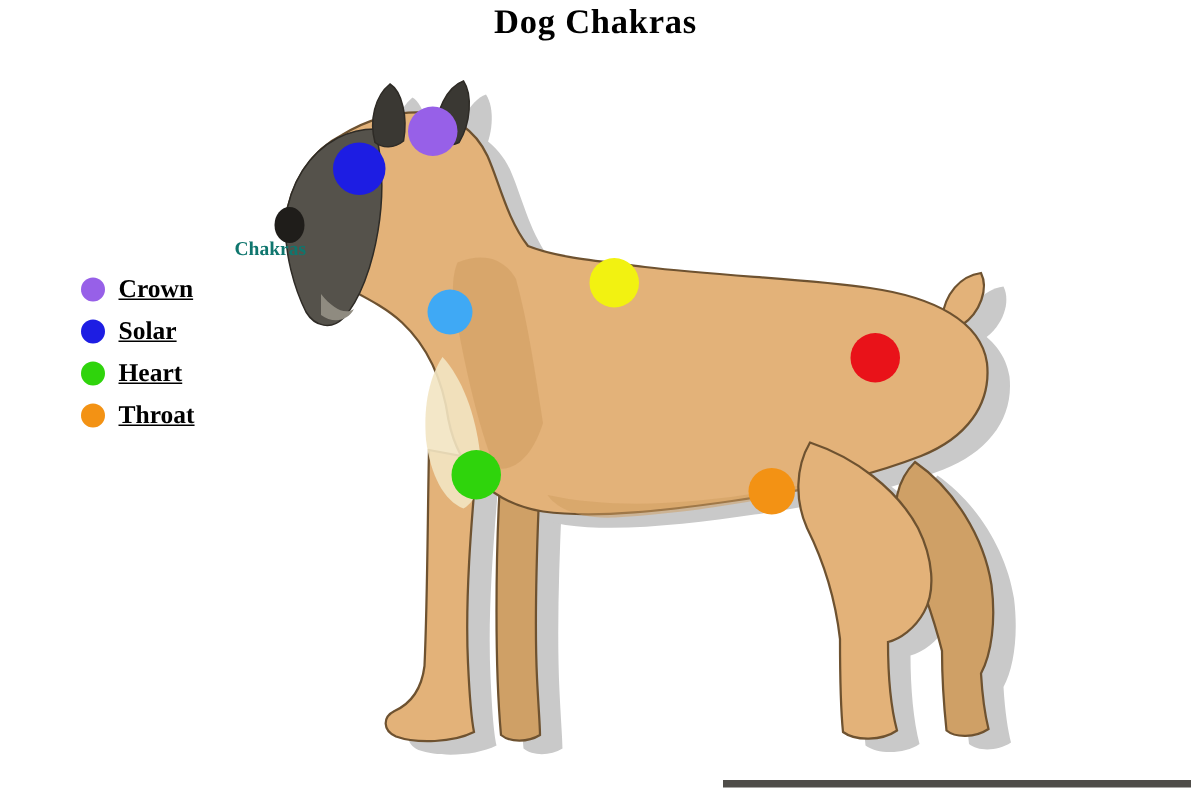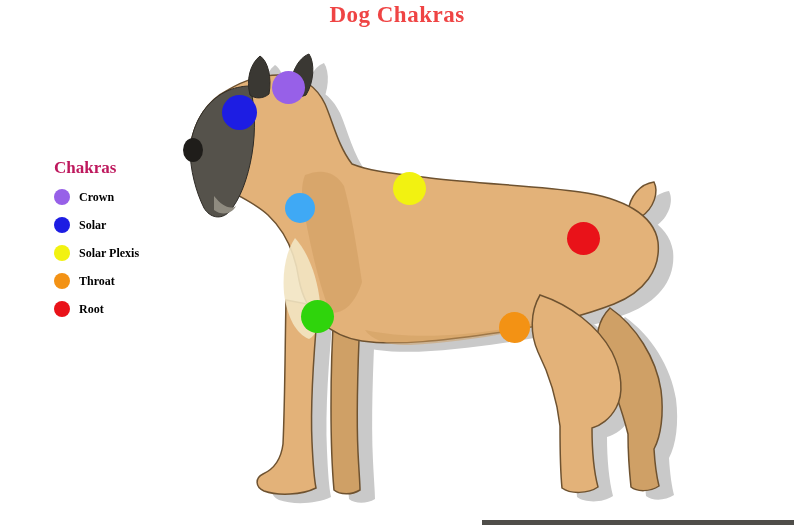--- a/index.html
+++ b/index.html
@@ -9,50 +9,52 @@
     background:#ffffff;
     font-family:"Liberation Serif", serif;
     overflow:hidden;
   }
   .title {
     position:absolute;
     top:2px; left:0; width:100%;
     text-align:center;
     font-size:23px;
     font-weight:bold;
-    color:#ef4444;
+    color:#000000;
     letter-spacing:.5px;
   }
   .legend {
     position:absolute;
     left:54px; top:158px;
     width:150px;
   }
   .legend-heading {
-    font-size:17px;
+    font-size:13px;
     font-weight:bold;
-    color:#be185d;
+    color:#0f766e;
     margin-bottom:9px;
+    text-align:right;
   }
   .legend-item {
     display:flex;
     align-items:center;
     height:20px;
     margin-bottom:8px;
   }
   .legend-dot {
     width:16px; height:16px;
     border-radius:50%;
     margin-right:9px;
     flex:0 0 auto;
   }
   .legend-label {
-    font-size:12px;
+    font-size:17px;
     font-weight:bold;
     color:#000;
+    text-decoration:underline;
   }
   .dog-layer { position:absolute; inset:0; }
   .dog-layer svg { display:block; }
   .marker-layer { position:absolute; inset:0; pointer-events:none; }
   .chakra-marker { position:absolute; border-radius:50%; }
   .ground-line {
     position:absolute;
     left:482px; top:520px;
     width:312px; height:5px;
     background:#4f4d49;
@@ -130,31 +132,27 @@
     <span class="legend-dot" style="background: rgb(151, 96, 232);"></span>
     <span class="legend-label">Crown</span>
   </div>
 
   <div class="legend-item">
     <span class="legend-dot" style="background: rgb(29, 29, 227);"></span>
     <span class="legend-label">Solar</span>
   </div>
 
 
+  <div class="legend-item">
+    <span class="legend-dot" style="background: rgb(47, 212, 12);"></span>
+    <span class="legend-label">Heart</span>
+  </div>
 
-  <div class="legend-item">
-    <span class="legend-dot" style="background: rgb(242, 242, 17);"></span>
-    <span class="legend-label">Solar Plexis</span>
-  </div>
 
   <div class="legend-item">
     <span class="legend-dot" style="background: rgb(243, 146, 20);"></span>
     <span class="legend-label">Throat</span>
   </div>
 
-  <div class="legend-item">
-    <span class="legend-dot" style="background: rgb(233, 18, 25);"></span>
-    <span class="legend-label">Root</span>
-  </div>
 </div>
 </div>
 
 <div class="ground-line"></div>
 
 </body></html>

